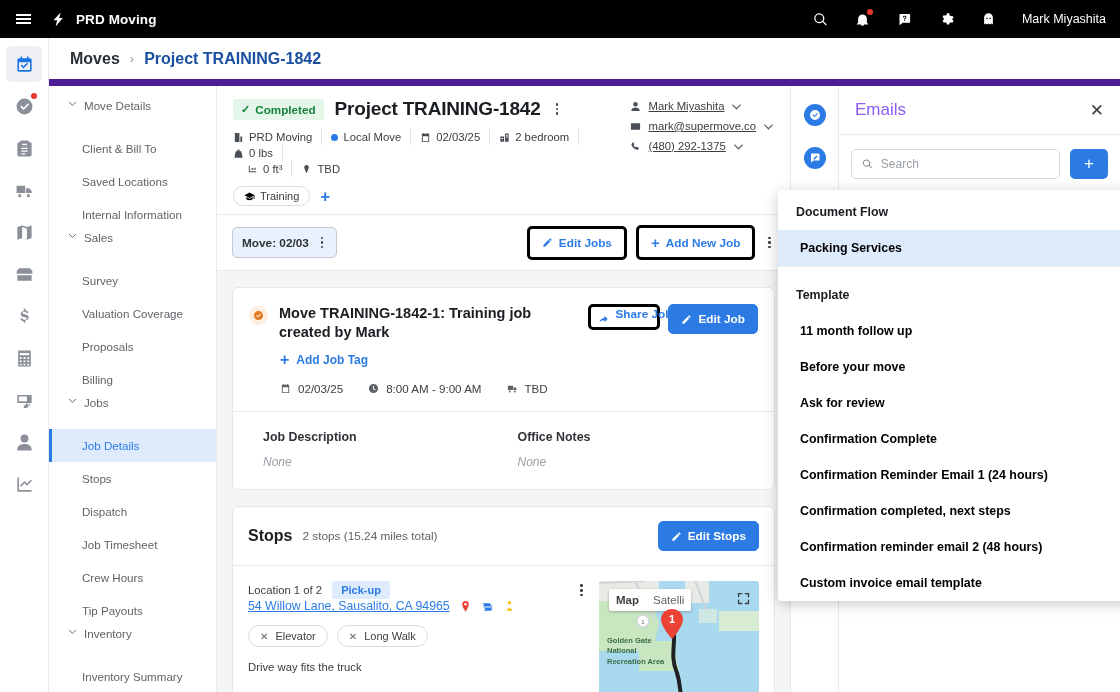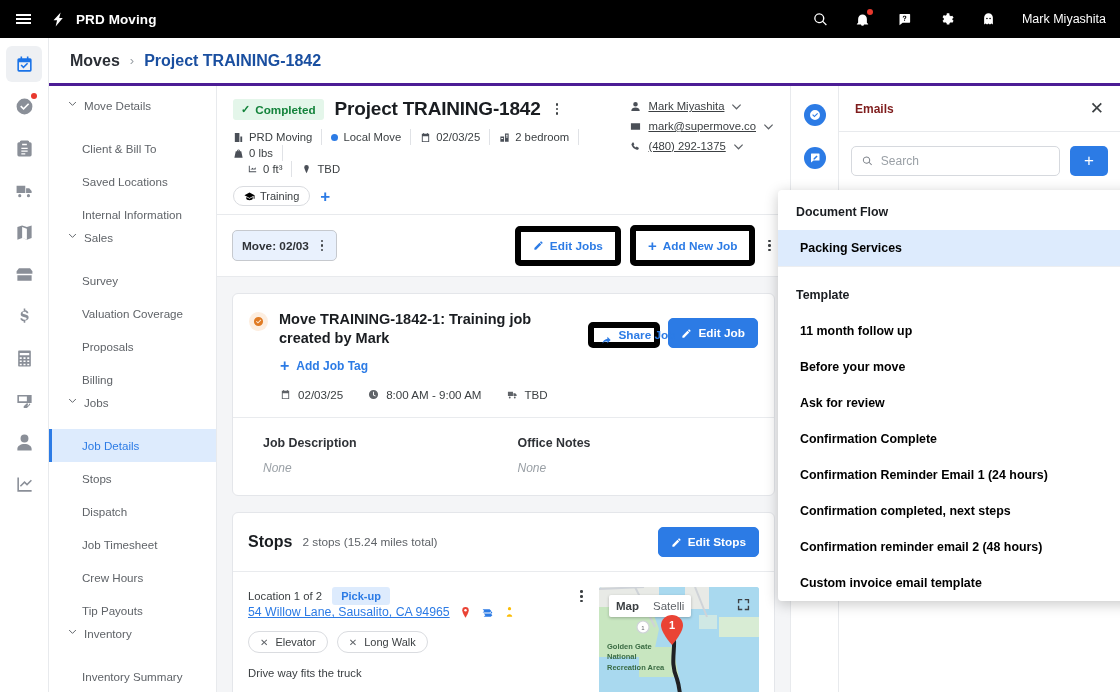--- a/index.html
+++ b/index.html
@@ -36,21 +36,21 @@
     display: flex; align-items: center; justify-content: center; position: relative; cursor: pointer; }
   .rail-item.active { background: #eef0f3; }
   .rail-item svg { width: 19px; height: 19px; fill: #8a8f98; }
   .rail-item.active svg { fill: #1a73e8; }
   .rail-dot { position: absolute; top: 5px; right: 5px; width: 6px; height: 6px; border-radius: 50%; background: #e8392e; }
 
   
   .crumb {
     position: absolute; top: 38px; left: 49px; width: 1071px; height: 48px;
     display: flex; align-items: center; padding-left: 21px;
-    border-bottom: 3px solid #4c1d95; background: #fff;
+    border-bottom: 7px solid #4c1d95; background: #fff;
   }
   .crumb-root { font-size: 16px; color: #2b2f36; font-weight: bold; cursor: pointer; }
   .crumb-sep { margin: 0 10px; color: #9aa0a6; font-size: 13px; }
   .crumb-cur { font-size: 16px; color: #1a4fa0; font-weight: bold; }
 
   
   .sidebar {
     position: absolute; top: 86px; left: 49px; width: 168px; height: 606px;
     background: #fff; border-right: 1px solid #e8eaed; overflow: hidden; padding-top: 13px;
   }
@@ -88,32 +88,32 @@
   .ct-row { display: flex; align-items: center; gap: 7px; font-size: 11.3px; }
   .ct-row svg { width: 11px; height: 11px; fill: #4a4f57; }
   .ct-link { color: #3c4043; text-decoration: underline; cursor: pointer; }
   .ct-chev { width: 8px; height: 8px; }
 
   .toolbar { background: #fff; display: flex; align-items: center; padding: 10px 15px; gap: 9px; border-bottom: 1px solid #e8eaed; }
   .move-tab { display: flex; align-items: center; gap: 8px; border: 1px solid #c6c9ce; border-radius: 5px;
     background: #e9f1fd; padding: 6px 9px; font-size: 11.8px; color: #2f3237; font-weight: bold; cursor: pointer; }
   .btn { display: inline-flex; align-items: center; gap: 6px; border-radius: 5px; font-size: 11.8px;
     font-weight: bold; cursor: pointer; white-space: nowrap; }
-  .btn-out { border: 6px solid #000000; background: #fff; color: #2c7be5; padding: 7px 12px; }
+  .btn-out { border: 3px solid #000000; background: #fff; color: #2c7be5; padding: 7px 12px; }
   .btn-fill { border: 1px solid #2c7be5; background: #2c7be5; color: #fff; padding: 7px 12px; }
   .btn svg { width: 11px; height: 11px; }
   .tb-spacer { flex: 1; }
 
   .card { background: #fff; border: 1px solid #e4e6ea; border-radius: 6px; margin: 16px 15px 0 15px; }
   .job-head { display: flex; padding: 16px 16px 0 16px; gap: 11px; }
   .job-check { width: 19px; height: 19px; border-radius: 50%; background: #fdeee0;
     display: flex; align-items: center; justify-content: center; flex: 0 0 auto; margin-top: 2px; }
   .job-check svg { width: 11px; height: 11px; fill: #e07b24; }
   .job-title { font-size: 14.5px; font-weight: bold; color: #1a1d21; line-height: 1.32; max-width: 260px; }
-  .job-btns { margin-left: auto; display: flex; gap: 8px; align-items: flex-end; }
+  .job-btns { margin-left: auto; display: flex; gap: 8px; align-items: flex-start; }
   .btn-share { width: 72px; height: 26px; padding: 0; justify-content: center; position: relative; overflow: visible; }
   .btn-share .sh-ico { position: absolute; left: 7px; top: 7px; }
   .btn-share .sh-tx { position: absolute; left: 24px; top: -1px; width: 48px; text-align: left; line-height: 1.5; }
   .add-tag { display: flex; align-items: center; gap: 7px; color: #2c7be5; font-size: 12px;
     font-weight: bold; padding: 10px 0 0 47px; cursor: pointer; }
   .add-tag .p { font-size: 16px; line-height: 1; }
   .job-when { display: flex; gap: 25px; padding: 14px 0 16px 47px; }
   .jw { display: flex; align-items: center; gap: 7px; font-size: 11.6px; color: #3c4043; }
   .jw svg { width: 11px; height: 11px; fill: #5f6368; }
   .card-sep { border-top: 1px solid #e9ebee; }
@@ -152,21 +152,21 @@
   .rrail { position: absolute; top: 86px; left: 790px; width: 48px; height: 606px;
     background: #fff; border-left: 1px solid #e8eaed; display: flex; flex-direction: column;
     align-items: center; padding-top: 18px; gap: 21px; }
   .rr-ico { width: 22px; height: 22px; border-radius: 50%; background: #2c7be5;
     display: flex; align-items: center; justify-content: center; cursor: pointer; }
   .rr-ico svg { width: 12px; height: 12px; fill: #fff; }
 
   .epanel { position: absolute; top: 86px; left: 838px; width: 282px; height: 606px;
     background: #fff; border-left: 1px solid #e8eaed; }
   .ep-head { display: flex; align-items: center; padding: 14px 16px; border-bottom: 1px solid #e8eaed; }
-  .ep-title { font-size: 12px; font-weight: bold; color: #7f1d1d; }
+  .ep-title { font-size: 17px; font-weight: normal; color: #8b5cf6; }
   .ep-x { margin-left: auto; font-size: 17px; color: #3c4043; cursor: pointer; line-height: 1; }
   .ep-search-row { display: flex; gap: 10px; padding: 14px 12px; align-items: center; }
   .ep-input { flex: 1; display: flex; align-items: center; gap: 8px; border: 1px solid #d6d9de;
     border-radius: 5px; padding: 7px 10px; }
   .ep-input svg { width: 12px; height: 12px; fill: #7a7f87; }
   .ep-input input { border: none; outline: none; font-size: 12px; font-family: inherit;
     color: #3c4043; width: 100%; background: transparent; }
   .ep-input input::placeholder { color: #9aa0a6; }
   .ep-add { width: 38px; height: 30px; background: #2c7be5; border-radius: 5px; color: #fff;
     font-size: 17px; display: flex; align-items: center; justify-content: center; cursor: pointer; }

